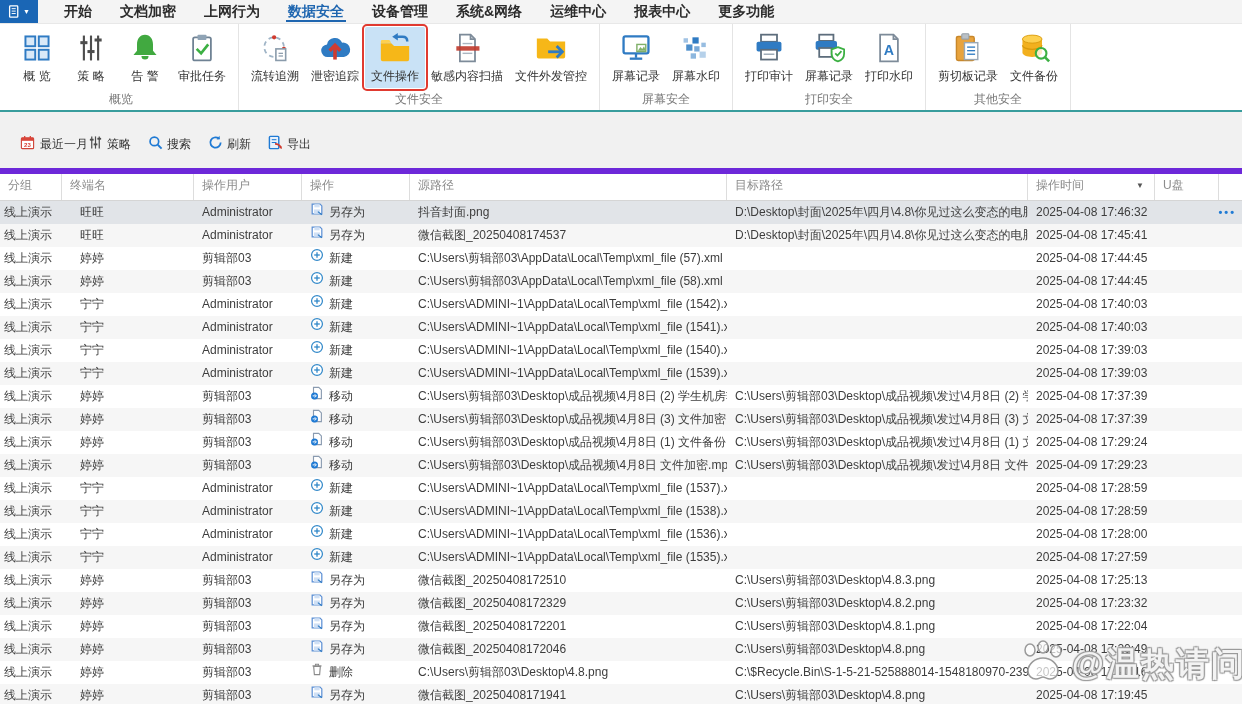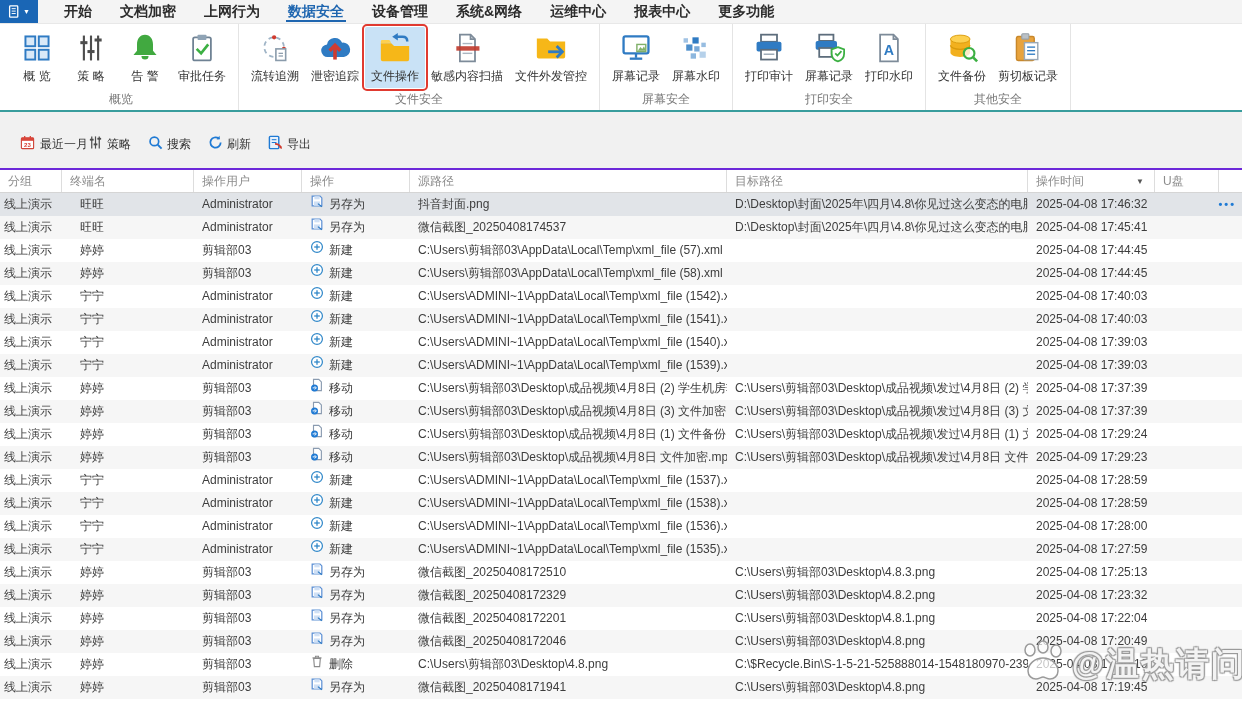--- a/index.html
+++ b/index.html
@@ -29,21 +29,21 @@
   .teal-line { height:2px; background:#399d9d; }
 
   
   .grayzone { height:56px; background:#f1f1f1; display:flex; align-items:center; justify-content:flex-start; padding:8px 14px 0 20px; }
   .date-filter { display:flex; align-items:center; gap:5px; font-size:12px; color:#333; cursor:pointer; }
   .toolbar-right { display:flex; align-items:center; gap:17px; }
   .tool-act { display:flex; align-items:center; gap:4px; font-size:12px; color:#333; cursor:pointer; }
 
   
   .table { background:#fff; }
-  .thead { display:flex; height:25px; border-top:2px solid #6d28d9; border-bottom:1px solid #d5d5d5; background:#fff; }
+  .thead { display:flex; height:33px; border-top:6px solid #6d28d9; border-bottom:1px solid #d5d5d5; background:#fff; }
   .th { font-size:12px; color:#8c8c8c; line-height:23px; padding-left:8px; border-right:1px solid #ddd; position:relative; white-space:nowrap; overflow:hidden; cursor:pointer; }
   .th .caret { position:absolute; right:10px; top:0; font-size:8px; color:#555; }
   .tbody { height:511px; overflow:hidden; }
   .tr { display:flex; height:23px; line-height:23px; position:relative; cursor:pointer; }
   .tr:nth-child(even) { background:#f6f6f6; }
   .tr.selected { background:#e1e4e8; }
   .cell { font-size:12px; color:#3d3d3d; padding-left:8px; white-space:nowrap; overflow:hidden; }
   .cell.c-group { padding-left:4px; }
   .cell.c-terminal { padding-left:18px; }
   .cell.c-op { display:flex; align-items:center; gap:5px; }
@@ -271,44 +271,44 @@
           </span>
           <div class="rtext">打印水印</div>
         </div>
       </div>
       <div class="glabel">打印安全</div>
     </div>
     <div class="rgroup">
       <div class="ritems">
         <div class="ritem">
           <span class="ricon">
-            <svg width="34" height="32" viewBox="0 0 36 36">
-              <path d="M5 8v15c0 2.8 5 5 11 5s11-2.2 11-5V8" fill="#f2b01e"></path>
-              <ellipse cx="16" cy="8" rx="11" ry="4.5" fill="#fdd04f" stroke="#d99a0b" stroke-width="1"></ellipse>
-              <path d="M5 15c0 2.5 5 4.5 11 4.5s11-2 11-4.5" fill="none" stroke="#d99a0b" stroke-width="1.4"></path>
-              <circle cx="26" cy="24" r="6" fill="rgba(255,255,255,0.75)" stroke="#3cb043" stroke-width="2.4"></circle>
-              <line x1="30.5" y1="28.5" x2="35" y2="33" stroke="#3cb043" stroke-width="3"></line>
-            </svg>
-          </span>
-          <div class="rtext">文件备份</div>
-        </div>
-        <div class="ritem">
-          <span class="ricon">
             <svg width="32" height="32" viewBox="0 0 36 36">
               <rect x="5" y="5" width="20" height="27" rx="2" fill="#e8a33d" stroke="#c8872a" stroke-width="1.6"></rect>
               <rect x="11" y="2" width="8" height="6" rx="1" fill="#b9c0c6" stroke="#97a0a8" stroke-width="1.2"></rect>
               <rect x="14" y="12" width="15" height="19" fill="#fff" stroke="#9aa8b5" stroke-width="1.6"></rect>
               <g stroke="#2f7bc3" stroke-width="1.5">
                 <line x1="17" y1="17" x2="26" y2="17"></line>
                 <line x1="17" y1="21" x2="26" y2="21"></line>
                 <line x1="17" y1="25" x2="26" y2="25"></line>
               </g>
             </svg>
           </span>
           <div class="rtext">剪切板记录</div>
+        </div>
+        <div class="ritem">
+          <span class="ricon">
+            <svg width="34" height="32" viewBox="0 0 36 36">
+              <path d="M5 8v15c0 2.8 5 5 11 5s11-2.2 11-5V8" fill="#f2b01e"></path>
+              <ellipse cx="16" cy="8" rx="11" ry="4.5" fill="#fdd04f" stroke="#d99a0b" stroke-width="1"></ellipse>
+              <path d="M5 15c0 2.5 5 4.5 11 4.5s11-2 11-4.5" fill="none" stroke="#d99a0b" stroke-width="1.4"></path>
+              <circle cx="26" cy="24" r="6" fill="rgba(255,255,255,0.75)" stroke="#3cb043" stroke-width="2.4"></circle>
+              <line x1="30.5" y1="28.5" x2="35" y2="33" stroke="#3cb043" stroke-width="3"></line>
+            </svg>
+          </span>
+          <div class="rtext">文件备份</div>
         </div>
       </div>
       <div class="glabel">其他安全</div>
     </div>
   </div>
 <div class="teal-line"></div>
 
 <div class="grayzone">
   <div class="date-filter">
     <span><svg width="15" height="15" viewBox="0 0 16 16">

